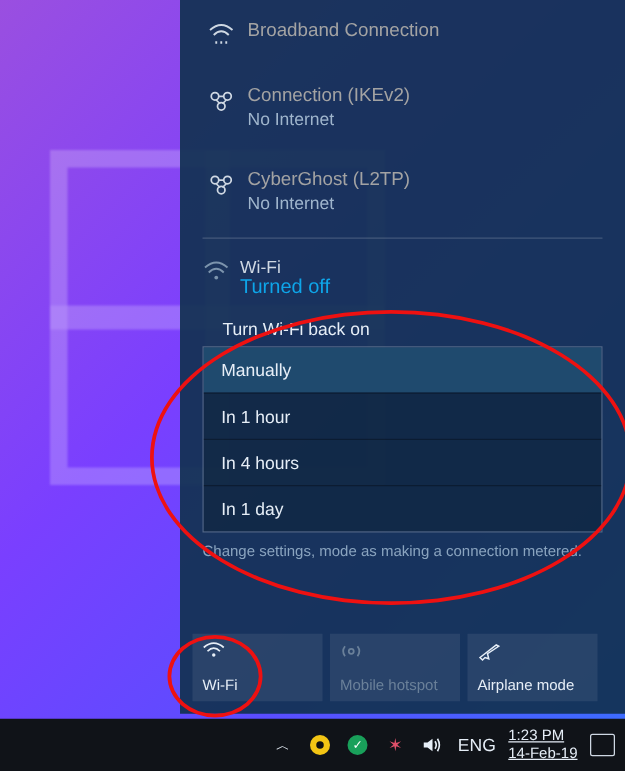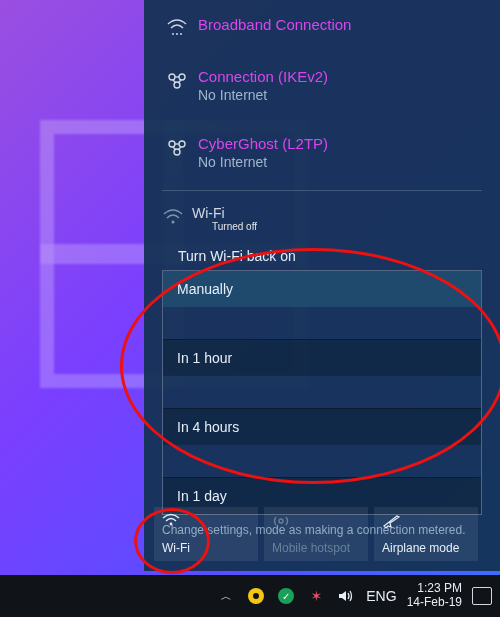--- a/index.html
+++ b/index.html
@@ -5,41 +5,41 @@
   html,body{margin:0;padding:0;width:500px;height:617px;overflow:hidden;font-family:"Segoe UI",Arial,sans-serif;}
   .wallpaper{position:absolute;inset:0;background:linear-gradient(135deg,#9a4fe0 0%,#7a3fff 40%,#5a4dff 70%,#3970ff 100%);}
   .wallpaper::before{content:"";position:absolute;left:40px;top:120px;width:240px;height:240px;background:
     linear-gradient(transparent 46%,rgba(255,255,255,0.55) 46%,rgba(255,255,255,0.55) 54%,transparent 54%),
     linear-gradient(90deg,transparent 46%,rgba(255,255,255,0.55) 46%,rgba(255,255,255,0.55) 54%,transparent 54%);
     border:14px solid rgba(255,255,255,0.55);opacity:0.4;filter:blur(1px);}
   .flyout{position:absolute;right:0;top:0;width:356px;height:571px;background:rgba(18,50,82,0.93);color:#fff;}
   .conn{display:flex;align-items:flex-start;padding:16px 18px;}
   .conn .icon{width:30px;flex:none;color:#cfd8e3;display:flex;justify-content:center;padding-top:2px;}
   .conn .txt{padding-left:6px;}
-  .conn .name{font-size:15px;color:#d946ef;}
+  .conn .name{font-size:15px;color:#a3a3a3;}
   .conn .sub{font-size:14px;color:#9fb5cc;margin-top:2px;}
   .sep{height:1px;background:rgba(255,255,255,0.18);margin:4px 18px;}
   .wifi-off{display:flex;align-items:flex-start;padding:10px 18px 4px;}
   .wifi-off .icon{width:30px;flex:none;color:#7c94ad;padding-top:2px;}
   .wifi-off .name{font-size:14px;color:#cfd8e3;}
-  .wifi-off .sub{font-size:10px;color:#e5e5e5;margin-left:20px;}
+  .wifi-off .sub{font-size:16px;color:#0ea5e9;}
   .turnback{font-size:14px;color:#e6eef7;padding:12px 34px 6px;}
   .options{margin:0 18px;border:1px solid rgba(255,255,255,0.25);}
   .opt{padding:10px 14px;font-size:14px;color:#e6eef7;background:rgba(13,35,58,0.6);cursor:pointer;}
-  .opt+.opt{border-top:1px solid rgba(0,0,0,0.3);margin-top:32px;}
+  .opt+.opt{border-top:1px solid rgba(0,0,0,0.3);}
   .opt.selected{background:#1f4a6e;}
   .settings-hint{font-size:12px;color:#8aa4bf;padding:8px 18px;}
   .tiles{position:absolute;left:10px;bottom:10px;display:flex;gap:6px;}
   .tile{width:104px;height:54px;background:rgba(255,255,255,0.08);padding:6px 8px;box-sizing:border-box;display:flex;flex-direction:column;justify-content:space-between;cursor:pointer;}
   .tile .ticon{font-size:15px;color:#e6eef7;}
   .tile .tlabel{font-size:12px;color:#e6eef7;}
   .tile.disabled .ticon,.tile.disabled .tlabel{color:#6a8099;}
   .taskbar{position:absolute;left:0;bottom:0;width:500px;height:42px;background:#101318;display:flex;align-items:center;justify-content:flex-end;padding:0 8px;box-sizing:border-box;color:#e6eef7;font-size:12px;gap:10px;}
   .taskbar .tb-icon{display:inline-flex;align-items:center;justify-content:center;width:20px;height:20px;}
-  .taskbar .clock{text-align:right;line-height:1.15;}
+  .taskbar .clock{line-height:1.15;text-decoration:underline;}
   .taskbar .chev{font-size:11px;}
   .taskbar .lang{font-size:14px;}
   .taskbar .circ{width:16px;height:16px;border-radius:50%;}
   .taskbar .circ.y{background:#f3c514;position:relative;}
   .taskbar .circ.y::after{content:"";position:absolute;inset:5px;border-radius:50%;background:#111;}
   .taskbar .circ.g{background:#19a05a;position:relative;}
   .taskbar .circ.g::after{content:"✓";position:absolute;inset:0;display:flex;align-items:center;justify-content:center;font-size:10px;color:#fff;}
   .taskbar .red{color:#e0506a;font-size:14px;}
   .taskbar .bubble{width:18px;height:16px;border:1.5px solid #cfd8e3;border-radius:2px;position:relative;}
   .annot{position:absolute;border:3px solid #e11;border-radius:50%;pointer-events:none;}

